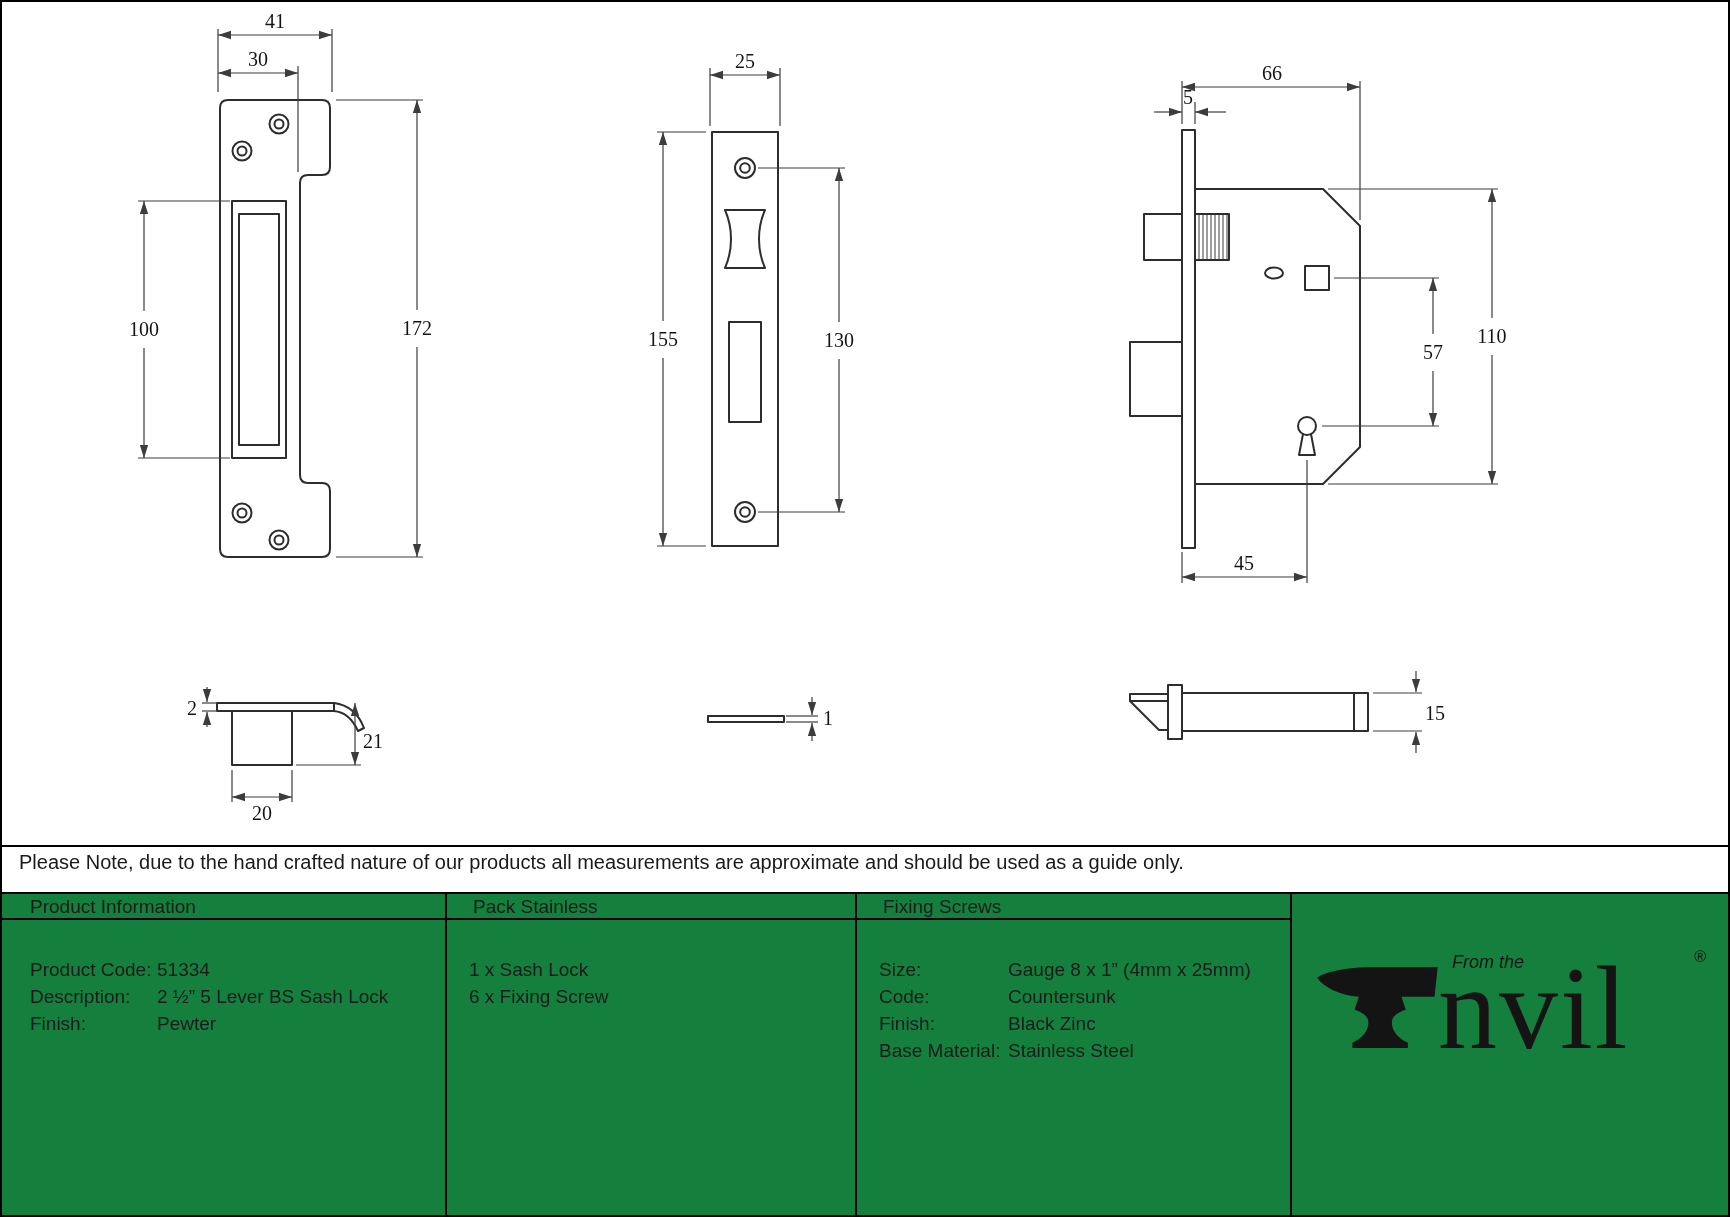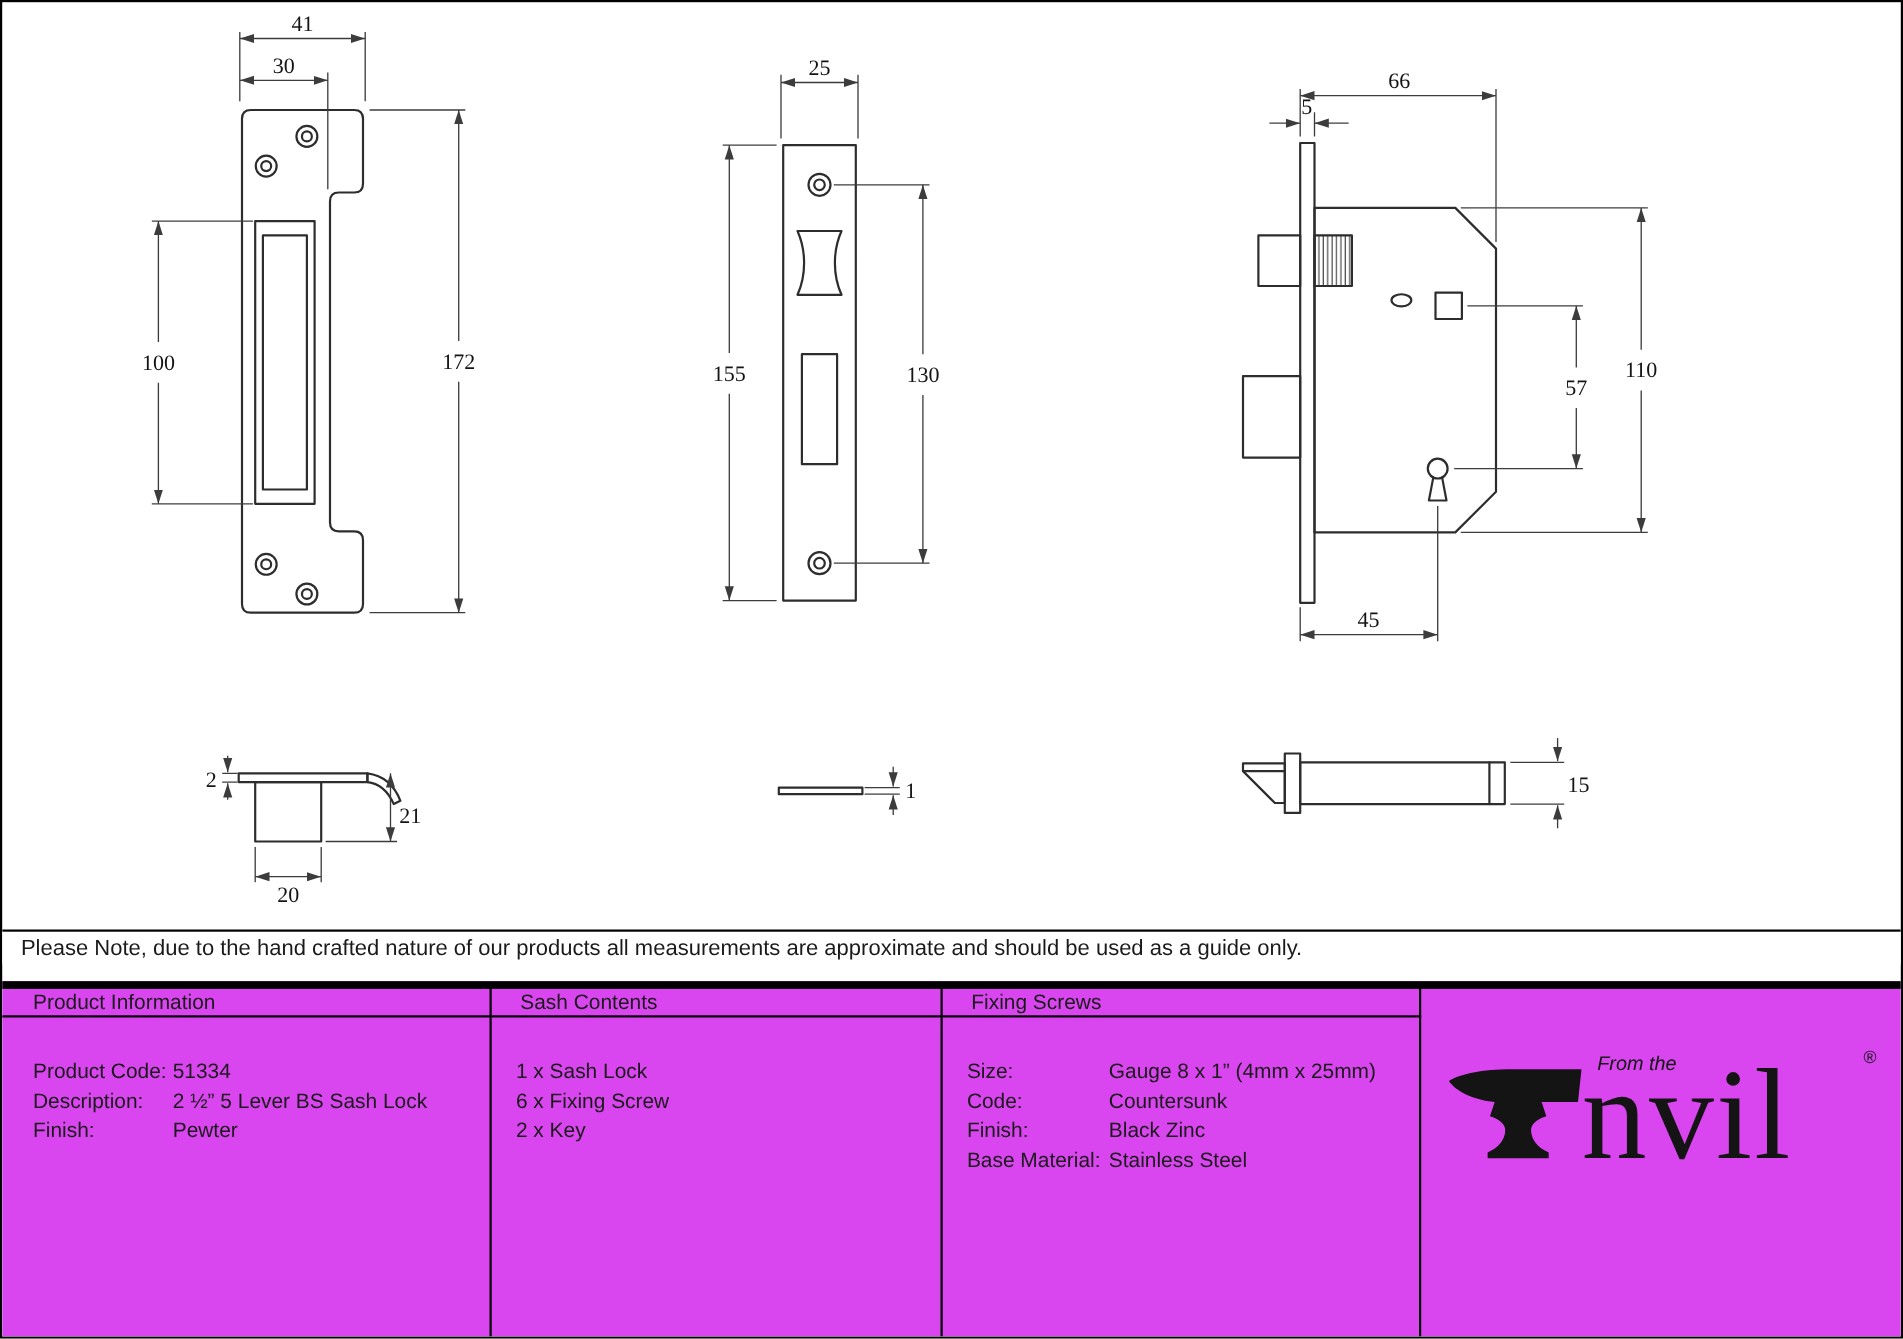--- a/index.html
+++ b/index.html
@@ -5,21 +5,21 @@
   *{margin:0;padding:0;box-sizing:border-box}
   html,body{background:#fff}
   body{width:1730px;height:1217px;font-family:"Liberation Sans",sans-serif;color:#1a1a1a}
   .page{position:relative;width:1730px;height:1217px;border:2px solid #000;background:#fff;overflow:hidden}
   .drawings{position:absolute;top:0;left:0}
   .obj{fill:none;stroke:#2d2d2d;stroke-width:2;stroke-linejoin:round;stroke-linecap:round}
   .dim{fill:none;stroke:#3c3c3c;stroke-width:1.2}
   .dimtxt{font-family:"Liberation Serif",serif;font-size:20px;fill:#141414;stroke:none;text-anchor:middle}
   .ta-start{text-anchor:start}.ta-end{text-anchor:end}
   .note{position:absolute;top:843px;left:0;width:100%;height:32px;border-top:2px solid #000;display:flex;align-items:center;padding-left:17px;font-size:20px;background:#fff}
-  .spec{position:absolute;top:890px;left:0;right:0;bottom:0;border-top:7px solid #000000;display:grid;grid-template-columns:445px 410px 435px 1fr;grid-template-rows:26px 1fr;background:#d946ef}
+  .spec{position:absolute;top:890px;left:0;right:0;bottom:0;border-top:2px solid #000000;display:grid;grid-template-columns:445px 410px 435px 1fr;grid-template-rows:26px 1fr;background:#15803d}
   .hdr{border-right:2px solid #000;border-bottom:2px solid #000;font-size:19px;padding:2px 0 0 26px}
   .hdr.first{padding-left:28px}
   .cellbody{border-right:2px solid #000;font-size:19px;padding:36px 0 0 22px}
   .cellbody.first{padding-left:28px}
   .kv{display:flex;line-height:27px}
   .kv .k{width:129px}
   .cellbody.first .kv .k{width:127px}
   .li{line-height:27px}
   .logo-cell{grid-column:4;grid-row:1/3;display:flex;justify-content:center;align-items:flex-start;padding-top:52px}
   .logo{position:relative;width:392px;height:112px}
@@ -196,21 +196,21 @@
       <text class="dimtxt ta-start" x="1423" y="718">15</text>
     </g>
   </svg>
 
   <div class="note">
     <span>Please Note, due to the hand crafted nature of our products all measurements are approximate and should be used as a guide only.</span>
   </div>
 
   <div class="spec">
     <div class="hdr first">Product Information</div>
-    <div class="hdr">Sash Contents</div>
+    <div class="hdr">Pack Stainless</div>
     <div class="hdr">Fixing Screws</div>
 
     <div class="logo-cell">
       <div class="logo">
         <svg class="anvil-svg" viewBox="0 0 120 95">
           <path fill="#141414" d="M 3,20 C 12,14 32,10 56,10 L 116,10 L 113,38 L 82,38 L 86,50 C 77,53 73,57 73,62 C 73,70 79,77 88,81 L 88,86 L 36,86 L 36,81 C 45,77 51,70 51,62 C 51,57 47,53 38,50 L 42,38 C 24,36 9,29 3,20 Z"></path>
         </svg>
         <span class="fromthe">From the</span>
         <span class="nvil">nvil</span>
         <span class="reg">®</span>
@@ -228,21 +228,20 @@
       </div>
       <div class="kv">
         <span class="k">Finish:</span>
         <span class="v">Pewter</span>
       </div>
     </div>
 
     <div class="cellbody">
       <div class="li">1 x Sash Lock</div>
       <div class="li">6 x Fixing Screw</div>
-      <div class="li">2 x Key</div>
     </div>
 
     <div class="cellbody">
       <div class="kv">
         <span class="k">Size:</span>
         <span class="v">Gauge 8 x 1” (4mm x 25mm)</span>
       </div>
       <div class="kv">
         <span class="k">Code:</span>
         <span class="v">Countersunk</span>

